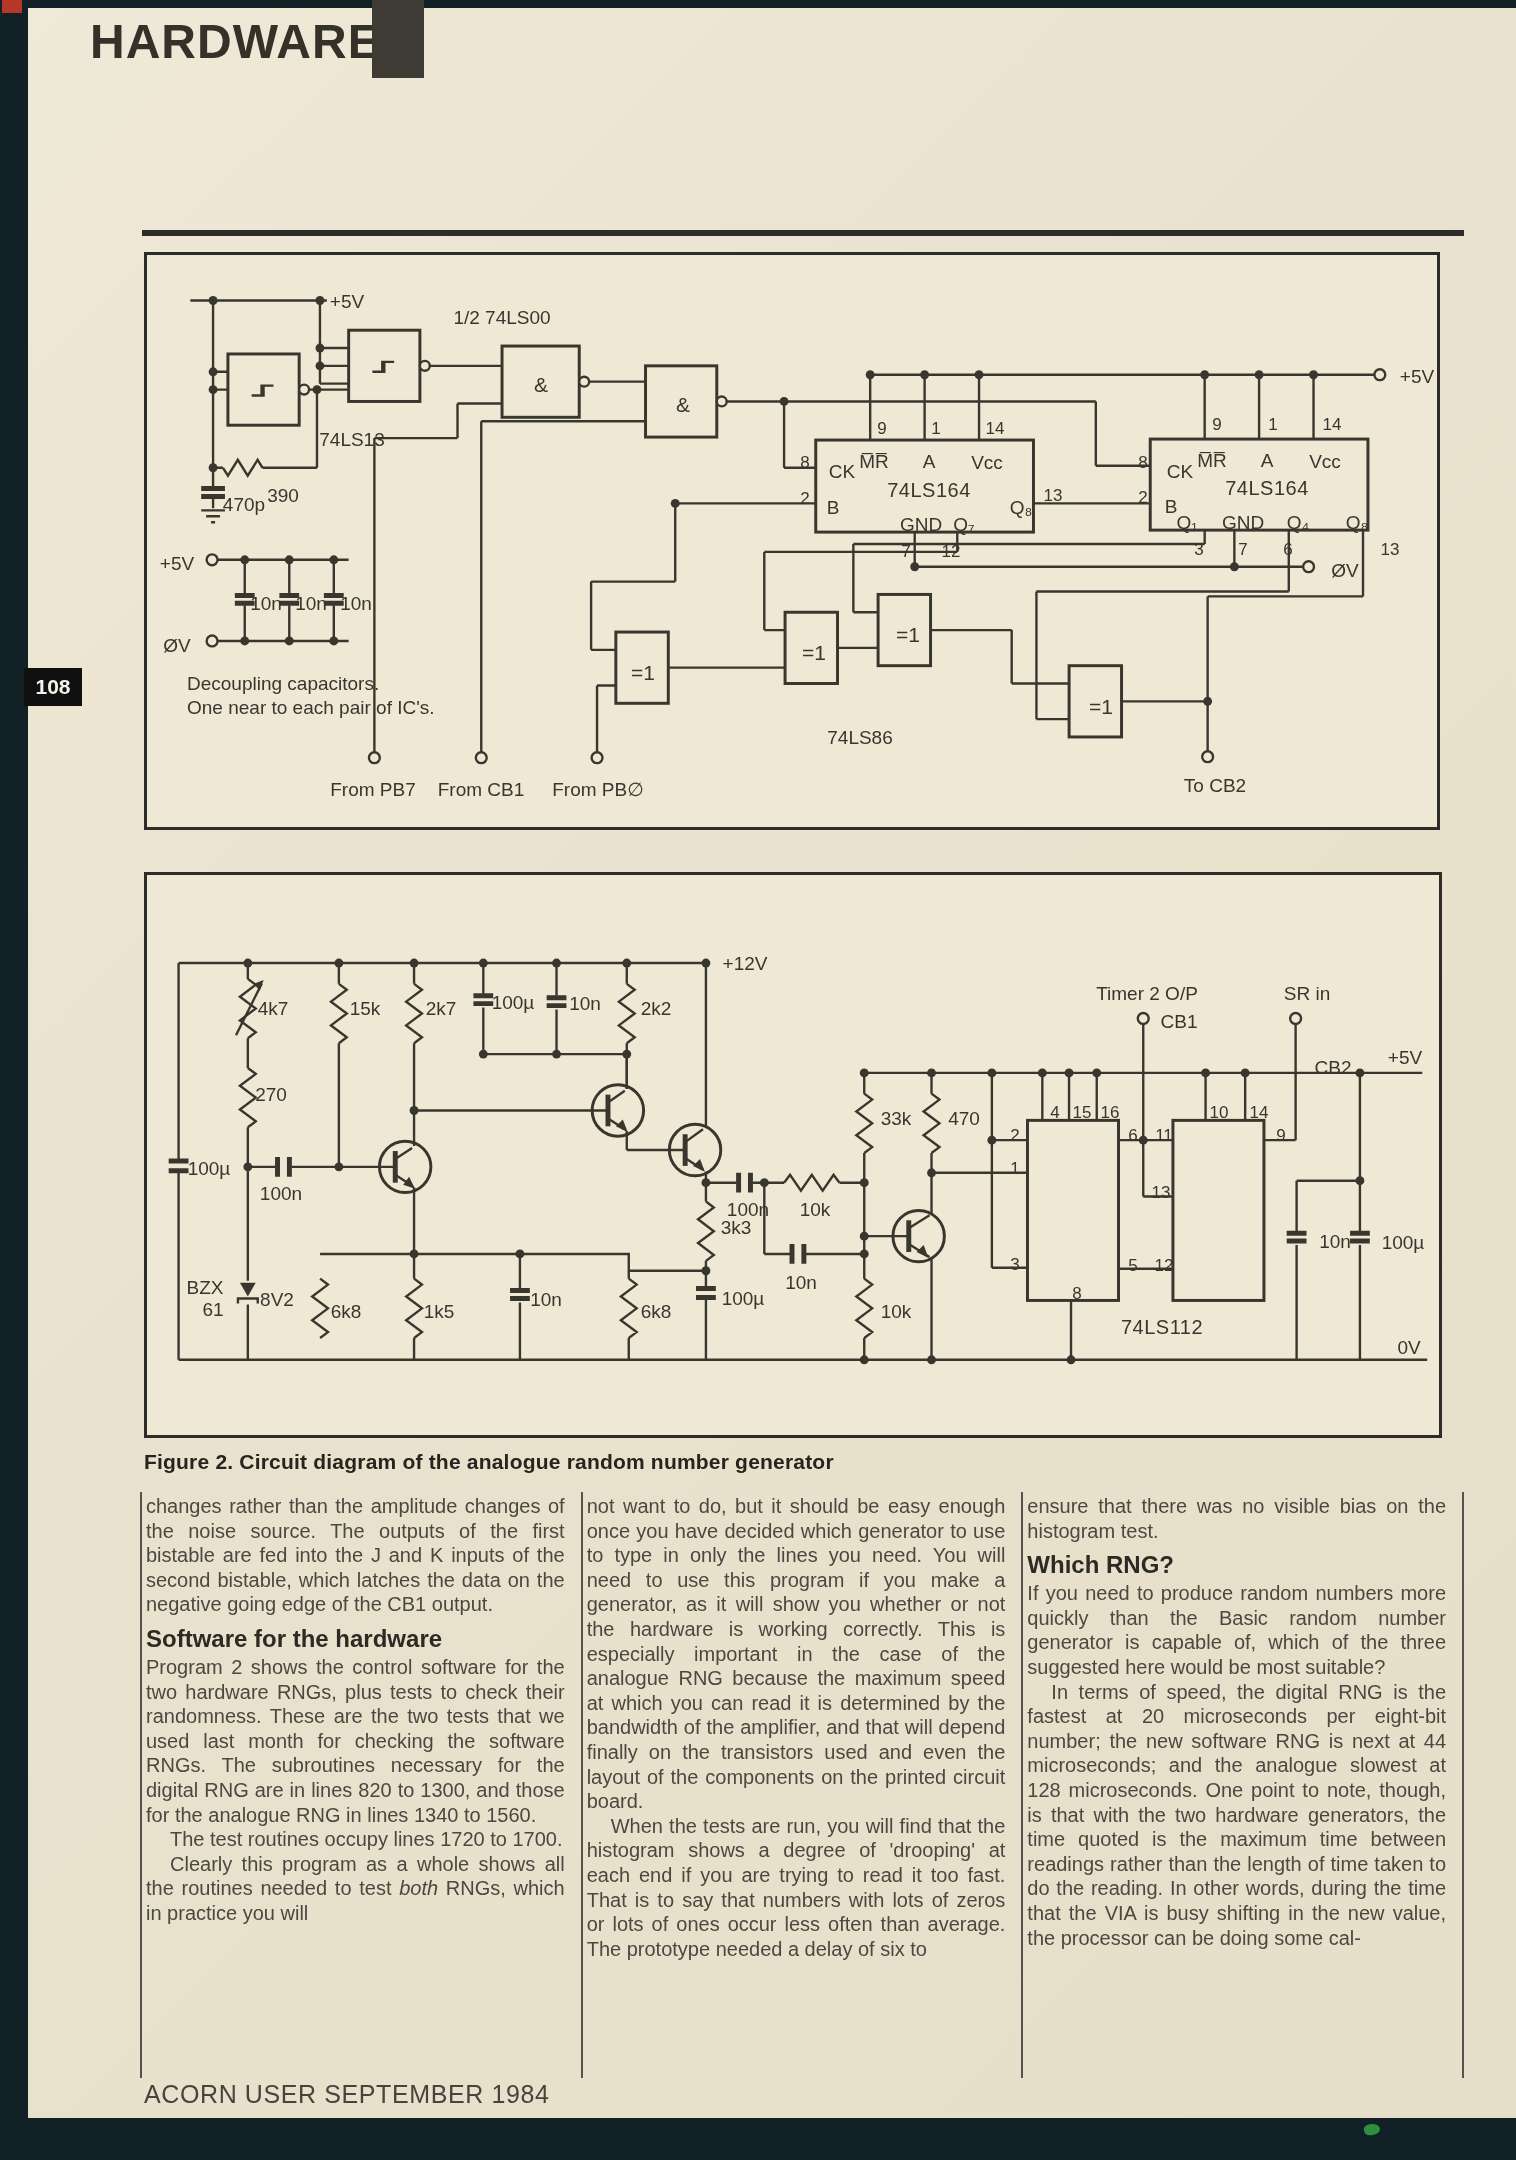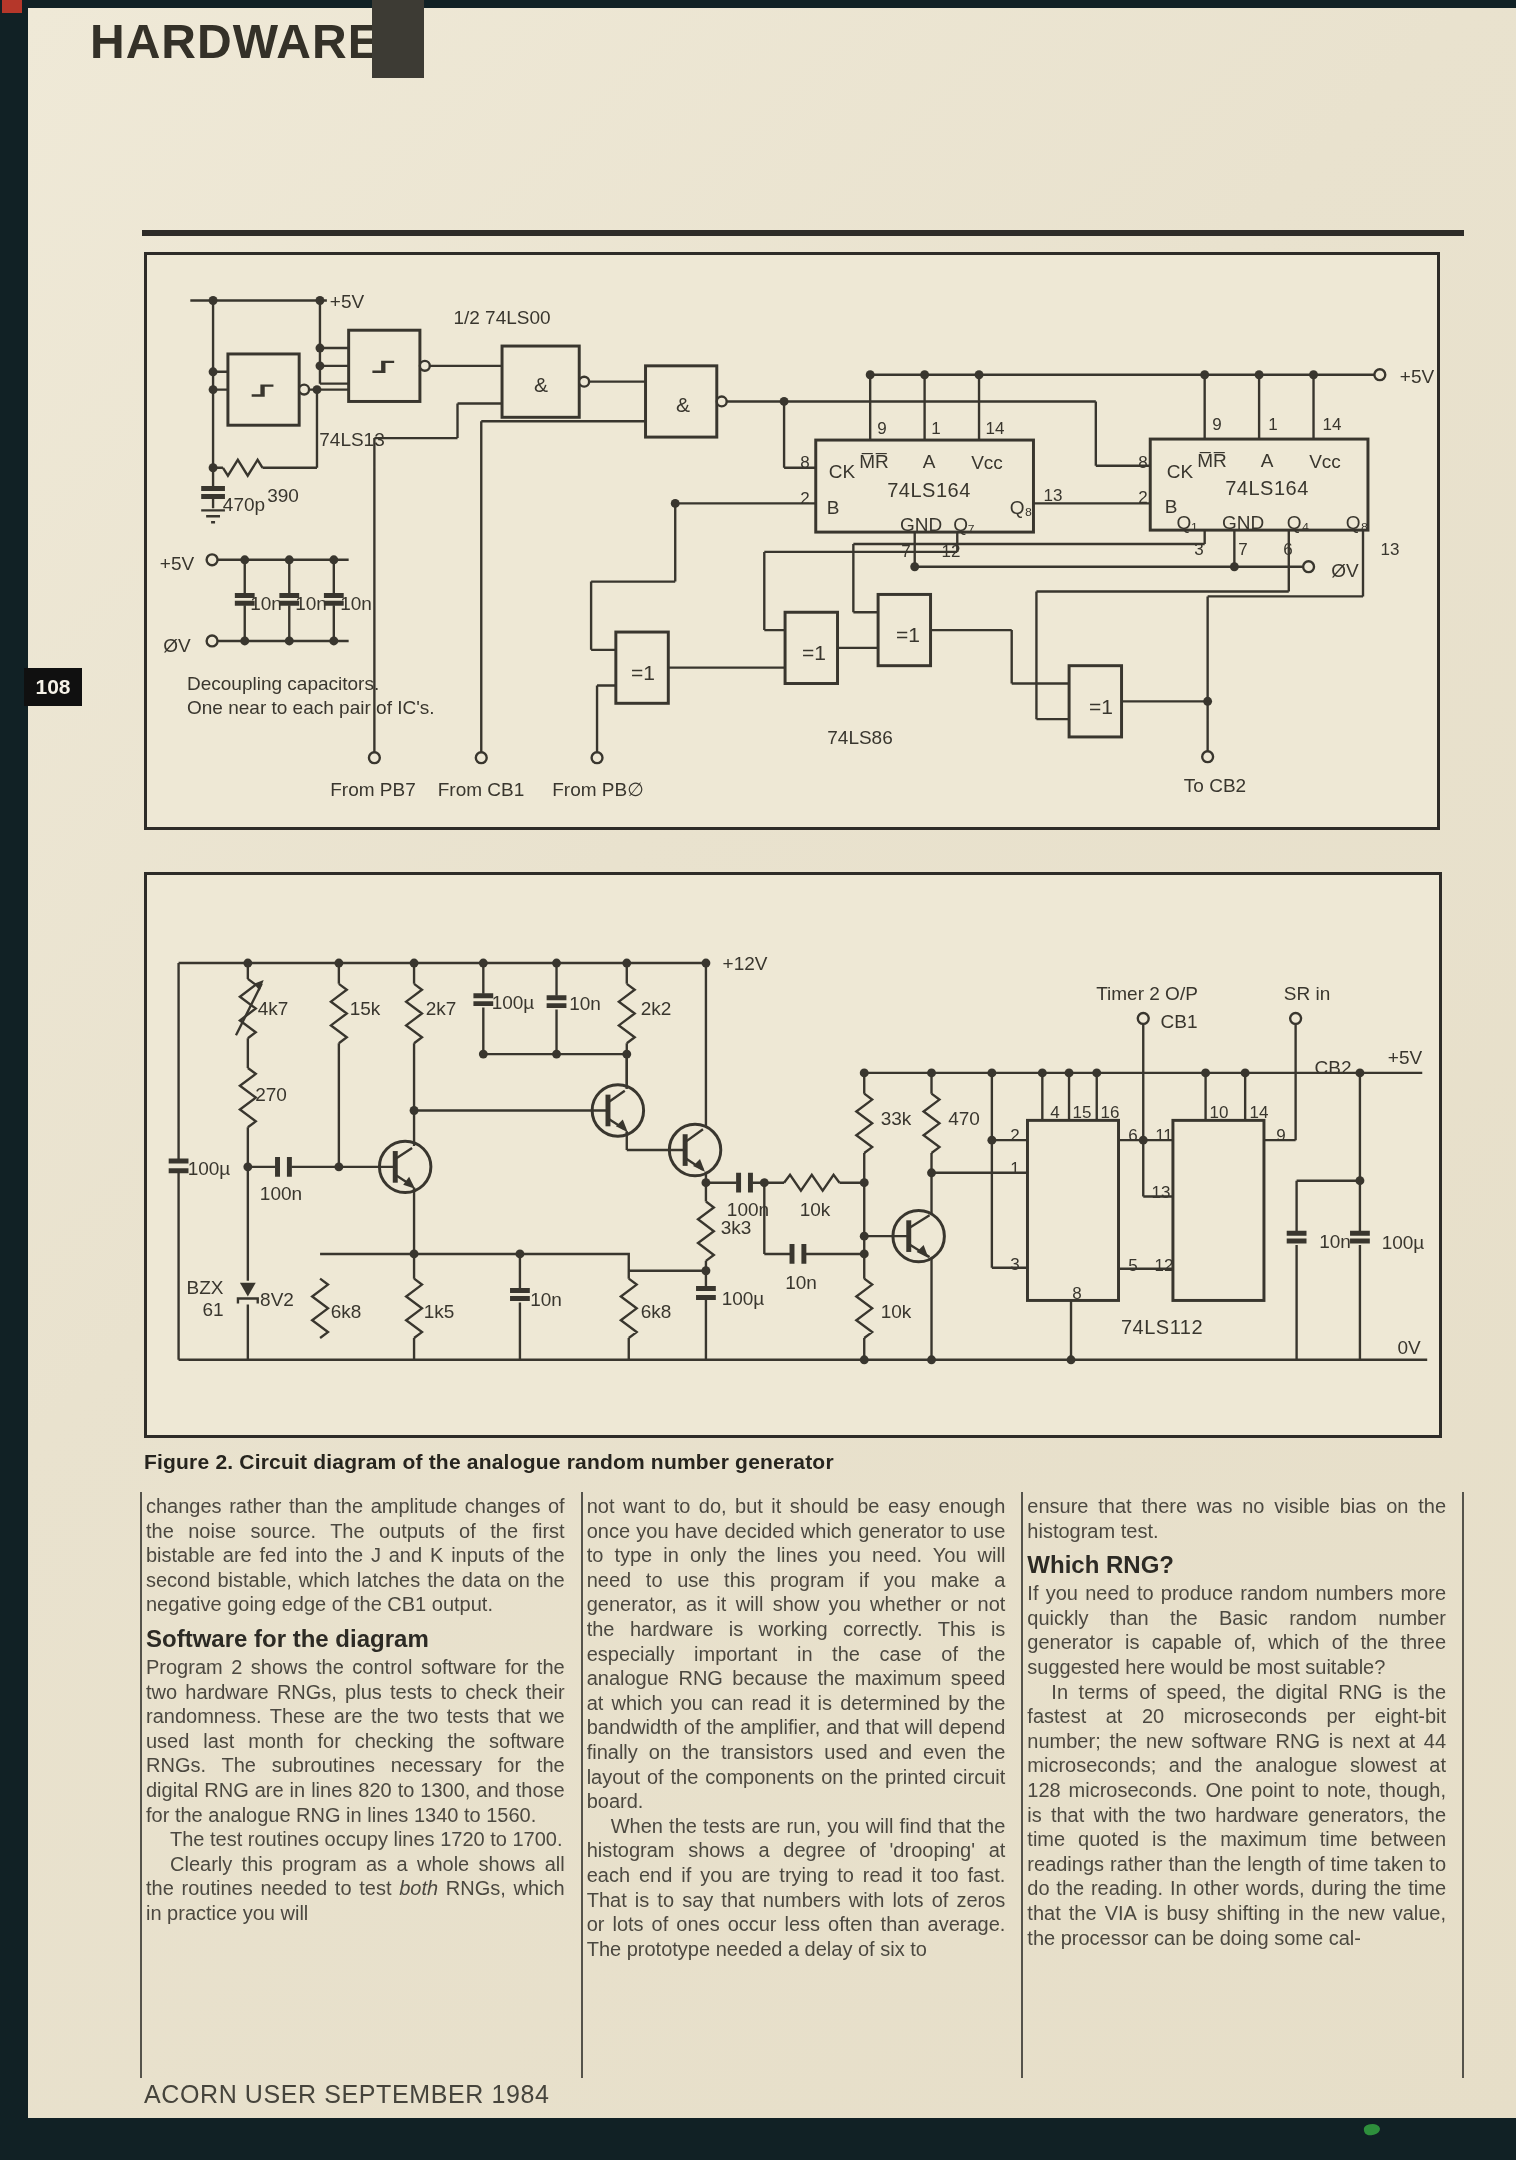--- a/index.html
+++ b/index.html
@@ -379,21 +379,21 @@
       <span class="clabel b" style="left: 1015px; top: 452px;">74LS112</span>
       <span class="clabel" style="left: 1188px; top: 366px;">10n</span>
       <span class="clabel" style="left: 1256px; top: 367px;">100µ</span>
       <span class="clabel" style="left: 1262px; top: 472px;">0V</span>
     </div>
   <div class="caption cap2">Figure 2. Circuit diagram of the analogue random number generator</div>
 
   <div class="cols" id="article">
       <div class="col">
         <p>changes rather than the amplitude changes of the noise source. The outputs of the first bistable are fed into the J and K inputs of the second bistable, which latches the data on the negative going edge of the CB1 output.</p>
-        <h3>Software for the diagram</h3>
+        <h3>Software for the hardware</h3>
         <p>Program 2 shows the control software for the two hardware RNGs, plus tests to check their randomness. These are the two tests that we used last month for checking the software RNGs. The subroutines necessary for the digital RNG are in lines 820 to 1300, and those for the analogue RNG in lines 1340 to 1560.</p>
         <p>The test routines occupy lines 1720 to 1700.</p>
         <p><span>Clearly this program as a whole shows all the routines needed to test </span><span class="it">both</span><span> RNGs, which in practice you will</span></p>
       </div>
       <div class="col">
         <p>not want to do, but it should be easy enough once you have decided which generator to use to type in only the lines you need. You will need to use this program if you make a generator, as it will show you whether or not the hardware is working correctly. This is especially important in the case of the analogue RNG because the maximum speed at which you can read it is determined by the bandwidth of the amplifier, and that will depend finally on the transistors used and even the layout of the components on the printed circuit board.</p>
         <p>When the tests are run, you will find that the histogram shows a degree of 'drooping' at each end if you are trying to read it too fast. That is to say that numbers with lots of zeros or lots of ones occur less often than average. The prototype needed a delay of six to</p>
       </div>
       <div class="col">
         <p>ensure that there was no visible bias on the histogram test.</p>

